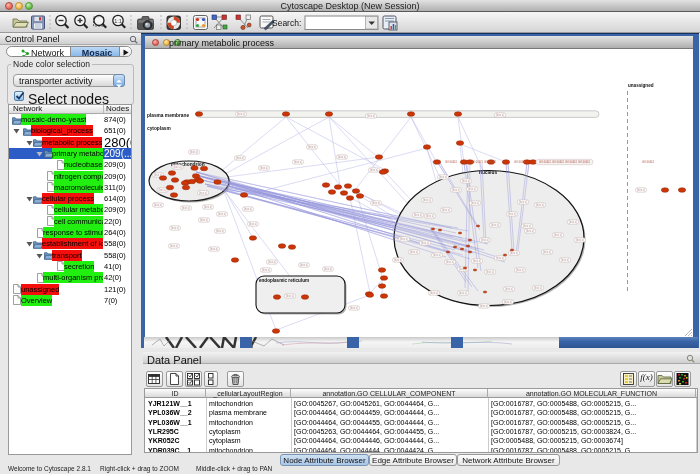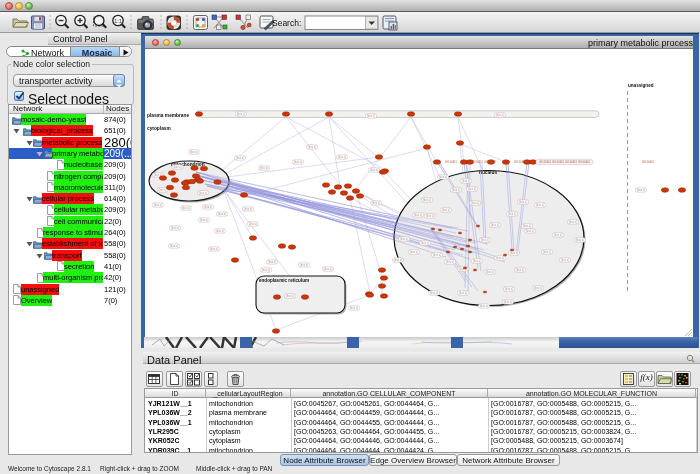--- a/index.html
+++ b/index.html
@@ -3,20 +3,21 @@
 *{margin:0;padding:0;box-sizing:border-box;}
 html,body{width:700px;height:474px;overflow:hidden;background:#e8e8e8;
  font-family:"Liberation Sans",sans-serif;}
 .abs{position:absolute;}
 </style></head>
 <body>
 <div class="abs" style="left:0;top:0;width:700px;height:12px;background:linear-gradient(#e2e2e2,#b0b0b0);border-bottom:1px solid #5a5a5a;">
     <div class="abs" style="left:5px;top:2px;width:8px;height:8px;border-radius:50%;background:radial-gradient(circle at 35% 30%,#ffb3ac,#ec6b5f 60%,#c94439);border:1px solid #b0443c;"></div>
     <div class="abs" style="left:15px;top:2px;width:8px;height:8px;border-radius:50%;background:radial-gradient(circle at 35% 30%,#ffe9b0,#f5bd4f 60%,#d69a33);border:1px solid #bf9031;"></div>
     <div class="abs" style="left:25px;top:2px;width:8px;height:8px;border-radius:50%;background:radial-gradient(circle at 35% 30%,#d3f0b2,#61c04e 60%,#45972f);border:1px solid #519a36;"></div>
+    <div class="abs" style="left:0;top:1px;width:700px;text-align:center;font-size:9px;color:#222;">Cytoscape Desktop (New Session)</div>
   </div>
 <div class="abs" style="left:0;top:12px;width:700px;height:21px;background:linear-gradient(#f6f6f6,#d5d5d5);border-bottom:1px solid #9a9a9a;"></div>
 <svg class="abs" style="left:0;top:12px;" width="700" height="21" viewBox="0 0 700 21">
 
 <g stroke="#b5b5b5" stroke-dasharray="2,2">
 <line x1="50" y1="3" x2="50" y2="18"></line>
       <line x1="131" y1="3" x2="131" y2="18"></line>
 <line x1="161" y1="3" x2="161" y2="18"></line>
       <line x1="187" y1="3" x2="187" y2="18"></line>
 </g>
@@ -121,21 +122,21 @@
 <rect x="1" y="1" width="13" height="13" rx="1.5" fill="#e8eef8" stroke="#445" stroke-width="0.9"></rect>
 <line x1="3" y1="3.5" x2="12" y2="3.5" stroke="#8899aa" stroke-width="1"></line>
 <line x1="3" y1="6" x2="12" y2="6" stroke="#8899aa" stroke-width="1"></line>
 <rect x="7" y="7" width="8" height="8" fill="#dde4ee" stroke="#445" stroke-width="0.8"></rect>
 <rect x="8.5" y="11" width="1.5" height="3.5" fill="#cc4433"></rect>
 <rect x="10.7" y="9" width="1.5" height="5.5" fill="#3355aa"></rect>
 <rect x="12.9" y="10" width="1.2" height="4.5" fill="#44aa44"></rect>
 </g>
 </svg>
 <div class="abs" style="left:0;top:33px;width:141px;height:428px;background:#e8e8e8;">
-    <div class="abs" style="left:0;top:0;width:141px;height:12px;background:linear-gradient(#f2f2f2,#cfcfcf);border-bottom:1px solid #aaa;margin-left:48px;">
+    <div class="abs" style="left:0;top:0;width:141px;height:12px;background:linear-gradient(#f2f2f2,#cfcfcf);border-bottom:1px solid #aaa;">
       <div class="abs" style="left:5px;top:1px;font-size:9px;color:#111;">Control Panel</div>
       <svg class="abs" style="left:129px;top:2px" width="9" height="9" viewBox="0 0 9 9">
         <circle cx="4" cy="4" r="2.7" fill="none" stroke="#667" stroke-width="1"></circle>
         <line x1="6" y1="6" x2="8.3" y2="8.3" stroke="#667" stroke-width="1.2"></line>
       </svg>
     </div>
   </div>
 <div class="abs" style="left:6px;top:46px;width:126px;height:11px;background:#fff;border:1px solid #8a8a8a;border-radius:6px;overflow:hidden;">
     <div class="abs" style="left:63px;top:0;width:50px;height:11px;background:linear-gradient(#bcd8f5,#7eb3e8);border-left:1px solid #8a8a8a;"></div>
     <div class="abs" style="left:112px;top:0;width:14px;height:11px;background:linear-gradient(#fdfdfd,#e0e0e0);border-left:1px solid #8a8a8a;"></div>
@@ -324,21 +325,21 @@
       </svg>
 <div class="abs" style="left:12px;top:0px;height:11px;max-width:82px;overflow:hidden;background:#21ef0f;font-size:7.5px;line-height:11px;color:#000;white-space:nowrap;">Overview</div>
 <div class="abs" style="left:95px;top:0px;font-size:7.5px;line-height:11px;color:#000;">7(0)</div>
 </div>
 </div>
 <div class="abs" style="left:141px;top:33px;width:558px;height:315px;background:#3a64a8;border-top:1px solid #16325e;"></div>
 <div class="abs" style="left:145px;top:36px;width:548px;height:13px;background:linear-gradient(#e4e4e4,#aeaeae);border-bottom:1px solid #777;">
     <div class="abs" style="left:7px;top:2.5px;width:7px;height:7px;border-radius:50%;background:radial-gradient(circle at 35% 30%,#ffb3ac,#ec6b5f 60%,#c94439);border:1px solid #a84039;"></div>
     <div class="abs" style="left:18px;top:2.5px;width:7px;height:7px;border-radius:50%;background:radial-gradient(circle at 35% 30%,#ffe9b0,#f5bd4f 60%,#d69a33);border:1px solid #b08a2e;"></div>
     <div class="abs" style="left:29px;top:2.5px;width:7px;height:7px;border-radius:50%;background:radial-gradient(circle at 35% 30%,#d3f0b2,#61c04e 60%,#45972f);border:1px solid #4a8a33;"></div>
-    <div class="abs" style="left:0;top:1.5px;width:548px;text-align:right;font-size:9px;color:#111;">primary metabolic process</div>
+    <div class="abs" style="left:0;top:1.5px;width:548px;text-align:left;font-size:9px;color:#111;padding-left:24px;">primary metabolic process</div>
   </div>
 <div class="abs" style="left:145px;top:49px;width:548px;height:288px;background:#fff;"></div>
 <svg class="abs" style="left:145px;top:49px;" width="548" height="288" viewBox="145 49 548 288">
 <g stroke="#a8a8e4" stroke-width="0.6" stroke-opacity="0.7">
 <line x1="196" y1="172" x2="452" y2="228"></line>
 <line x1="199" y1="176" x2="456" y2="233"></line>
 <line x1="202" y1="180" x2="462" y2="238"></line>
 <line x1="205" y1="184" x2="466" y2="242"></line>
 <line x1="193" y1="174" x2="460" y2="246"></line>
 <line x1="207" y1="186" x2="455" y2="250"></line>
@@ -987,16 +988,16 @@
 <div class="abs" style="left:149px;top:0;width:193px;height:9.3px;font-size:7px;line-height:9.3px;color:#000;overflow:hidden;white-space:nowrap;">[GO:0044464, GO:0044444, GO:0044424, G...</div>
 <div class="abs" style="left:346px;top:0;width:204px;height:9.3px;font-size:7px;line-height:9.3px;color:#000;overflow:hidden;white-space:nowrap;">[GO:0016787, GO:0005488, GO:0005215, G...</div>
 </div>
 <div class="abs" style="left:61px;top:9px;width:1px;height:56px;background:#ccc;"></div>
 <div class="abs" style="left:146px;top:9px;width:1px;height:56px;background:#ccc;"></div>
 <div class="abs" style="left:343px;top:9px;width:1px;height:56px;background:#ccc;"></div>
 <div class="abs" style="left:551px;top:9px;width:1px;height:56px;background:#ccc;"></div>
 </div>
 </div>
 <div class="abs" style="left:280px;top:454px;width:89px;height:12px;background:linear-gradient(#cfe0f2,#a9c6e6);border:1px solid #7a94b5;border-radius:3px;font-size:8px;line-height:12px;text-align:center;color:#111;">Node Attribute Browser</div>
-<div class="abs" style="left:369px;top:454px;width:88px;height:12px;background:linear-gradient(#fdfdfd,#e8e8e8);border:1px solid #999;border-radius:3px;font-size:8px;line-height:12px;text-align:center;color:#111;">Edge Overview Browser</div>
+<div class="abs" style="left:369px;top:454px;width:88px;height:12px;background:linear-gradient(#fdfdfd,#e8e8e8);border:1px solid #999;border-radius:3px;font-size:8px;line-height:12px;text-align:center;color:#111;">Edge Attribute Browser</div>
 <div class="abs" style="left:457px;top:454px;width:103px;height:12px;background:linear-gradient(#fdfdfd,#e8e8e8);border:1px solid #999;border-radius:3px;font-size:8px;line-height:12px;text-align:center;color:#111;">Network Attribute Browser</div>
 <div class="abs" style="left:8px;top:465px;font-size:6.5px;color:#222;">Welcome to Cytoscape 2.8.1</div>
 <div class="abs" style="left:100px;top:465px;font-size:6.5px;color:#222;">Right-click + drag to ZOOM</div>
 <div class="abs" style="left:196px;top:465px;font-size:6.5px;color:#222;">Middle-click + drag to PAN</div>
 </body></html>

